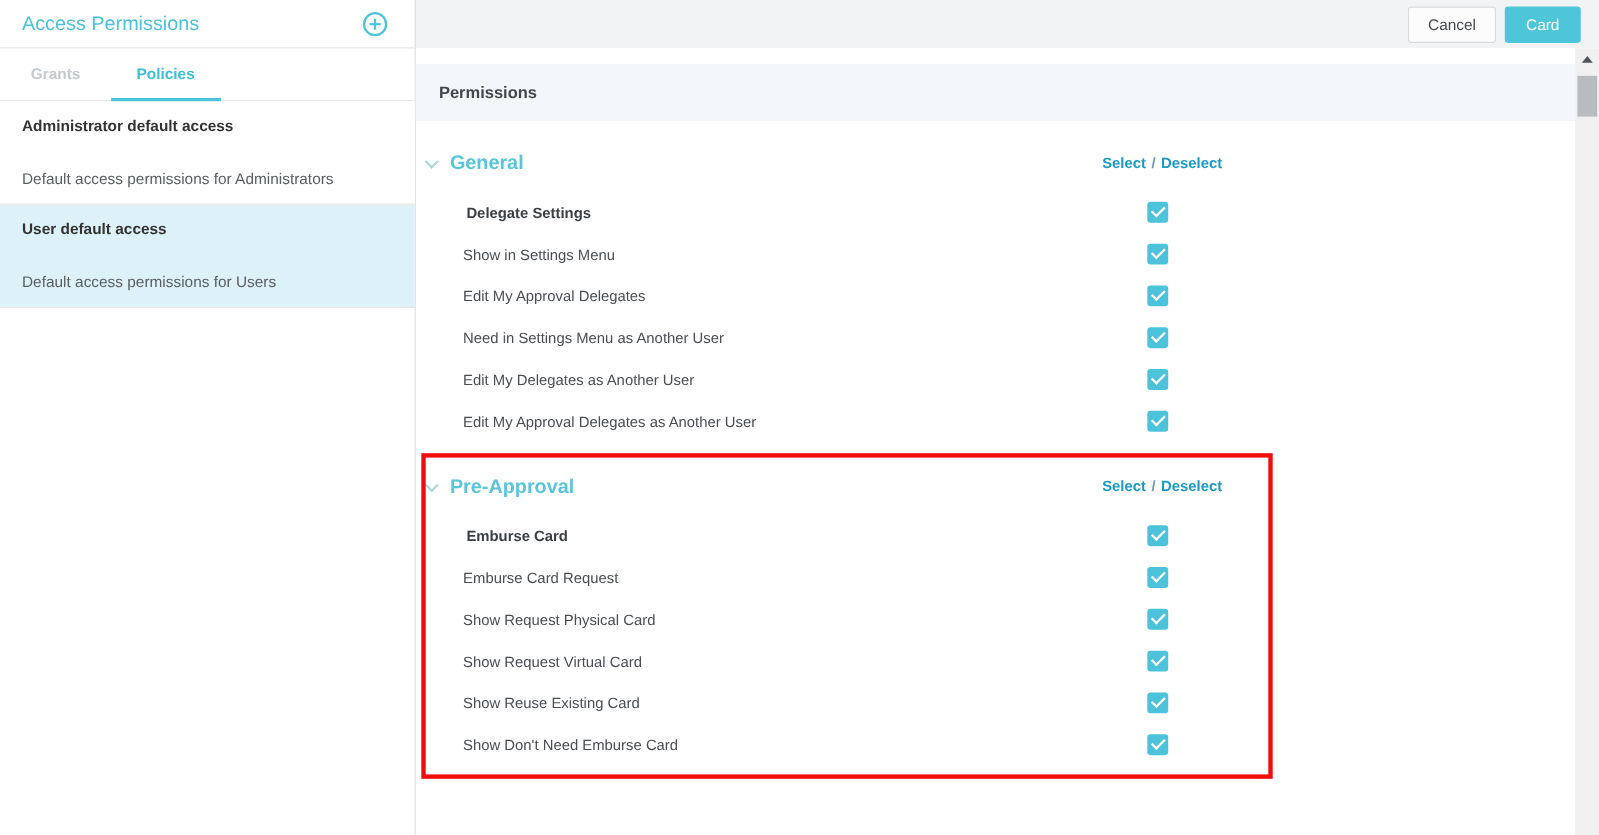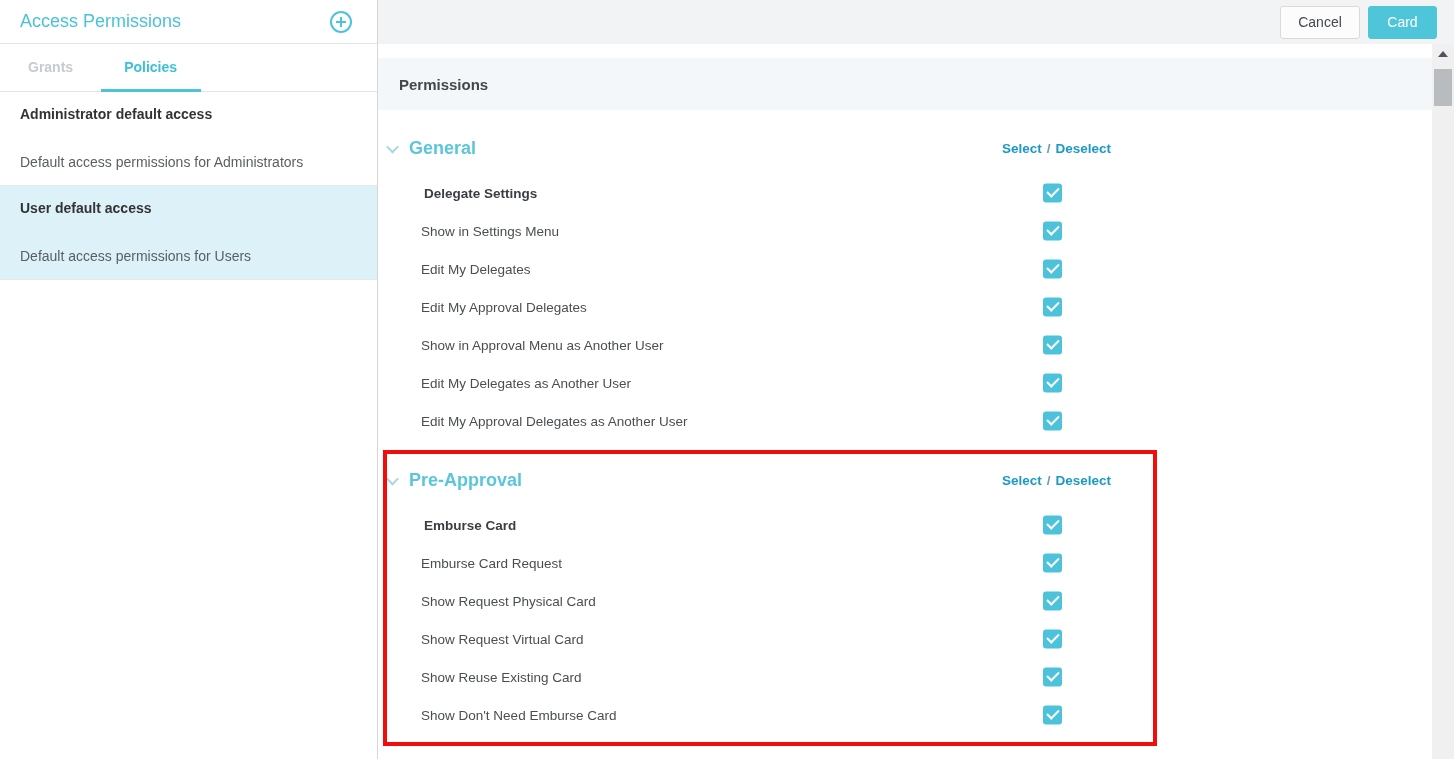--- a/index.html
+++ b/index.html
@@ -133,29 +133,25 @@
           <div class="rows">
             <div class="perm-row parent">
               <span class="row-label">Delegate Settings</span>
               <span class="checkbox checked"></span>
             </div>
             <div class="perm-row child">
               <span class="row-label">Show in Settings Menu</span>
               <span class="checkbox checked"></span>
             </div>
             <div class="perm-row child">
-              <span class="row-label">Edit My Delegates</span>
-              <span class="checkbox checked"></span>
-            </div>
-            <div class="perm-row child">
               <span class="row-label">Edit My Approval Delegates</span>
               <span class="checkbox checked"></span>
             </div>
             <div class="perm-row child">
-              <span class="row-label">Show in Approval Menu as Another User</span>
+              <span class="row-label">Need in Settings Menu as Another User</span>
               <span class="checkbox checked"></span>
             </div>
             <div class="perm-row child">
               <span class="row-label">Edit My Delegates as Another User</span>
               <span class="checkbox checked"></span>
             </div>
             <div class="perm-row child">
               <span class="row-label">Edit My Approval Delegates as Another User</span>
               <span class="checkbox checked"></span>
             </div>

